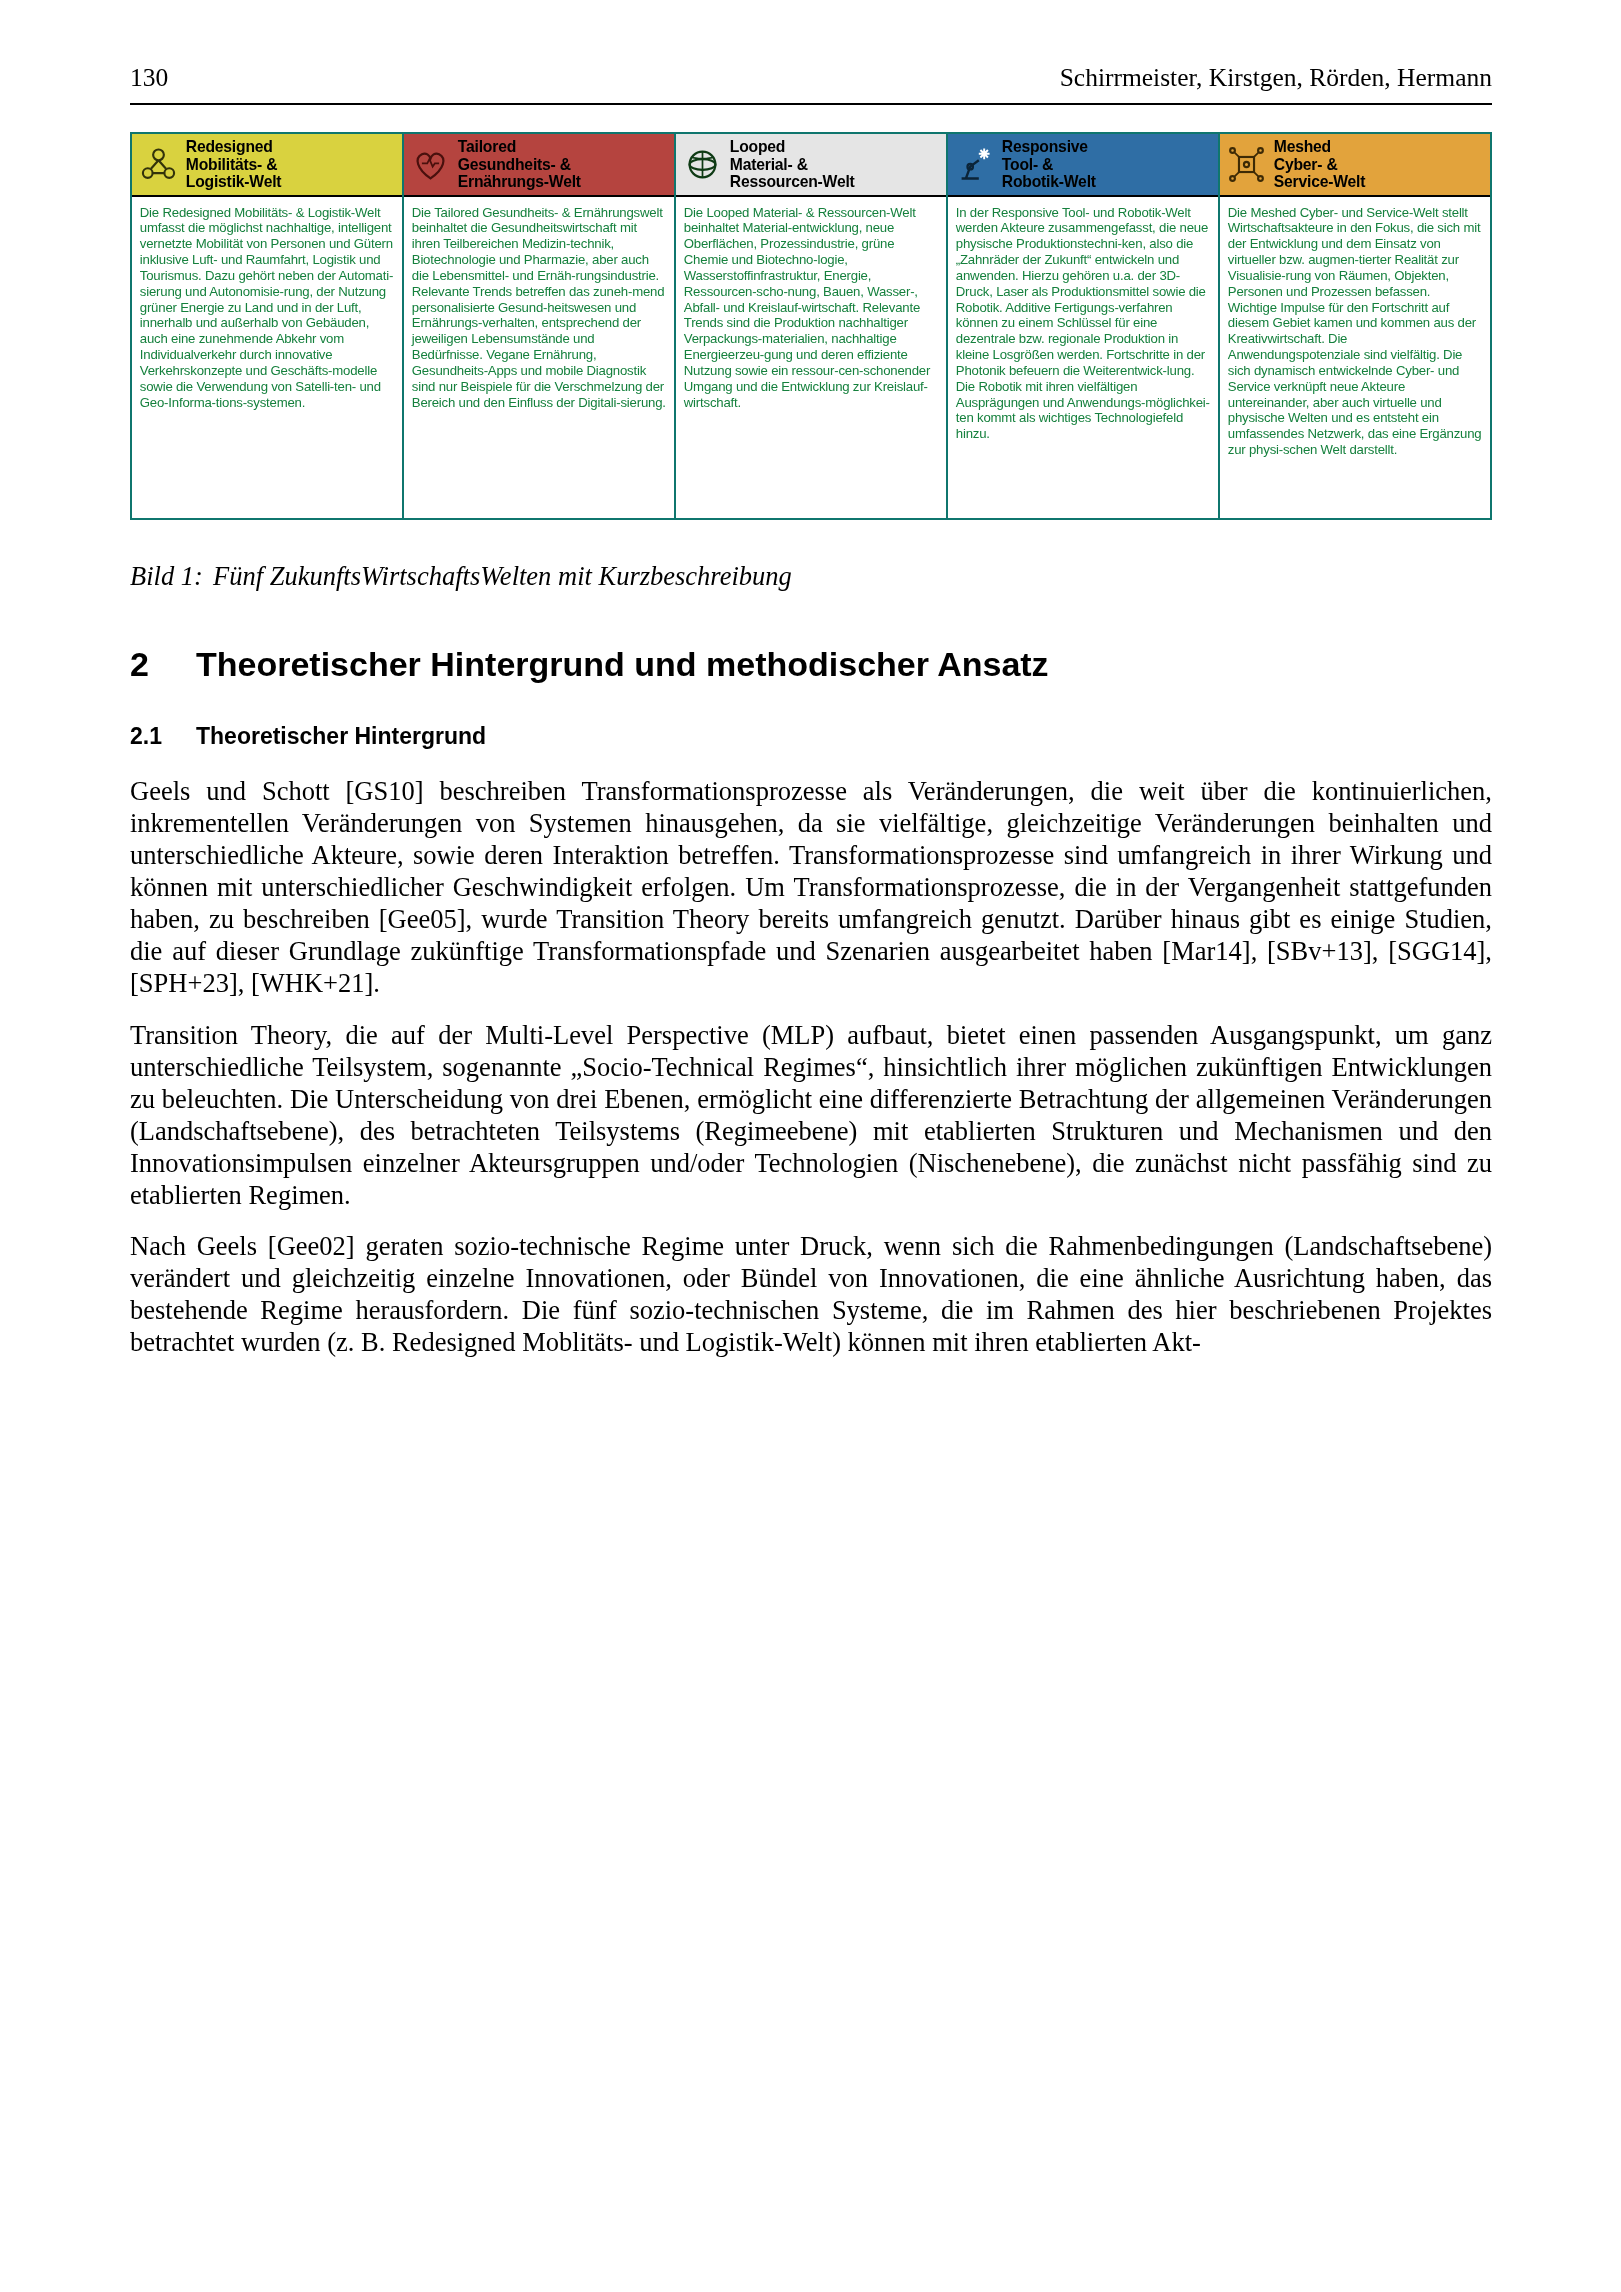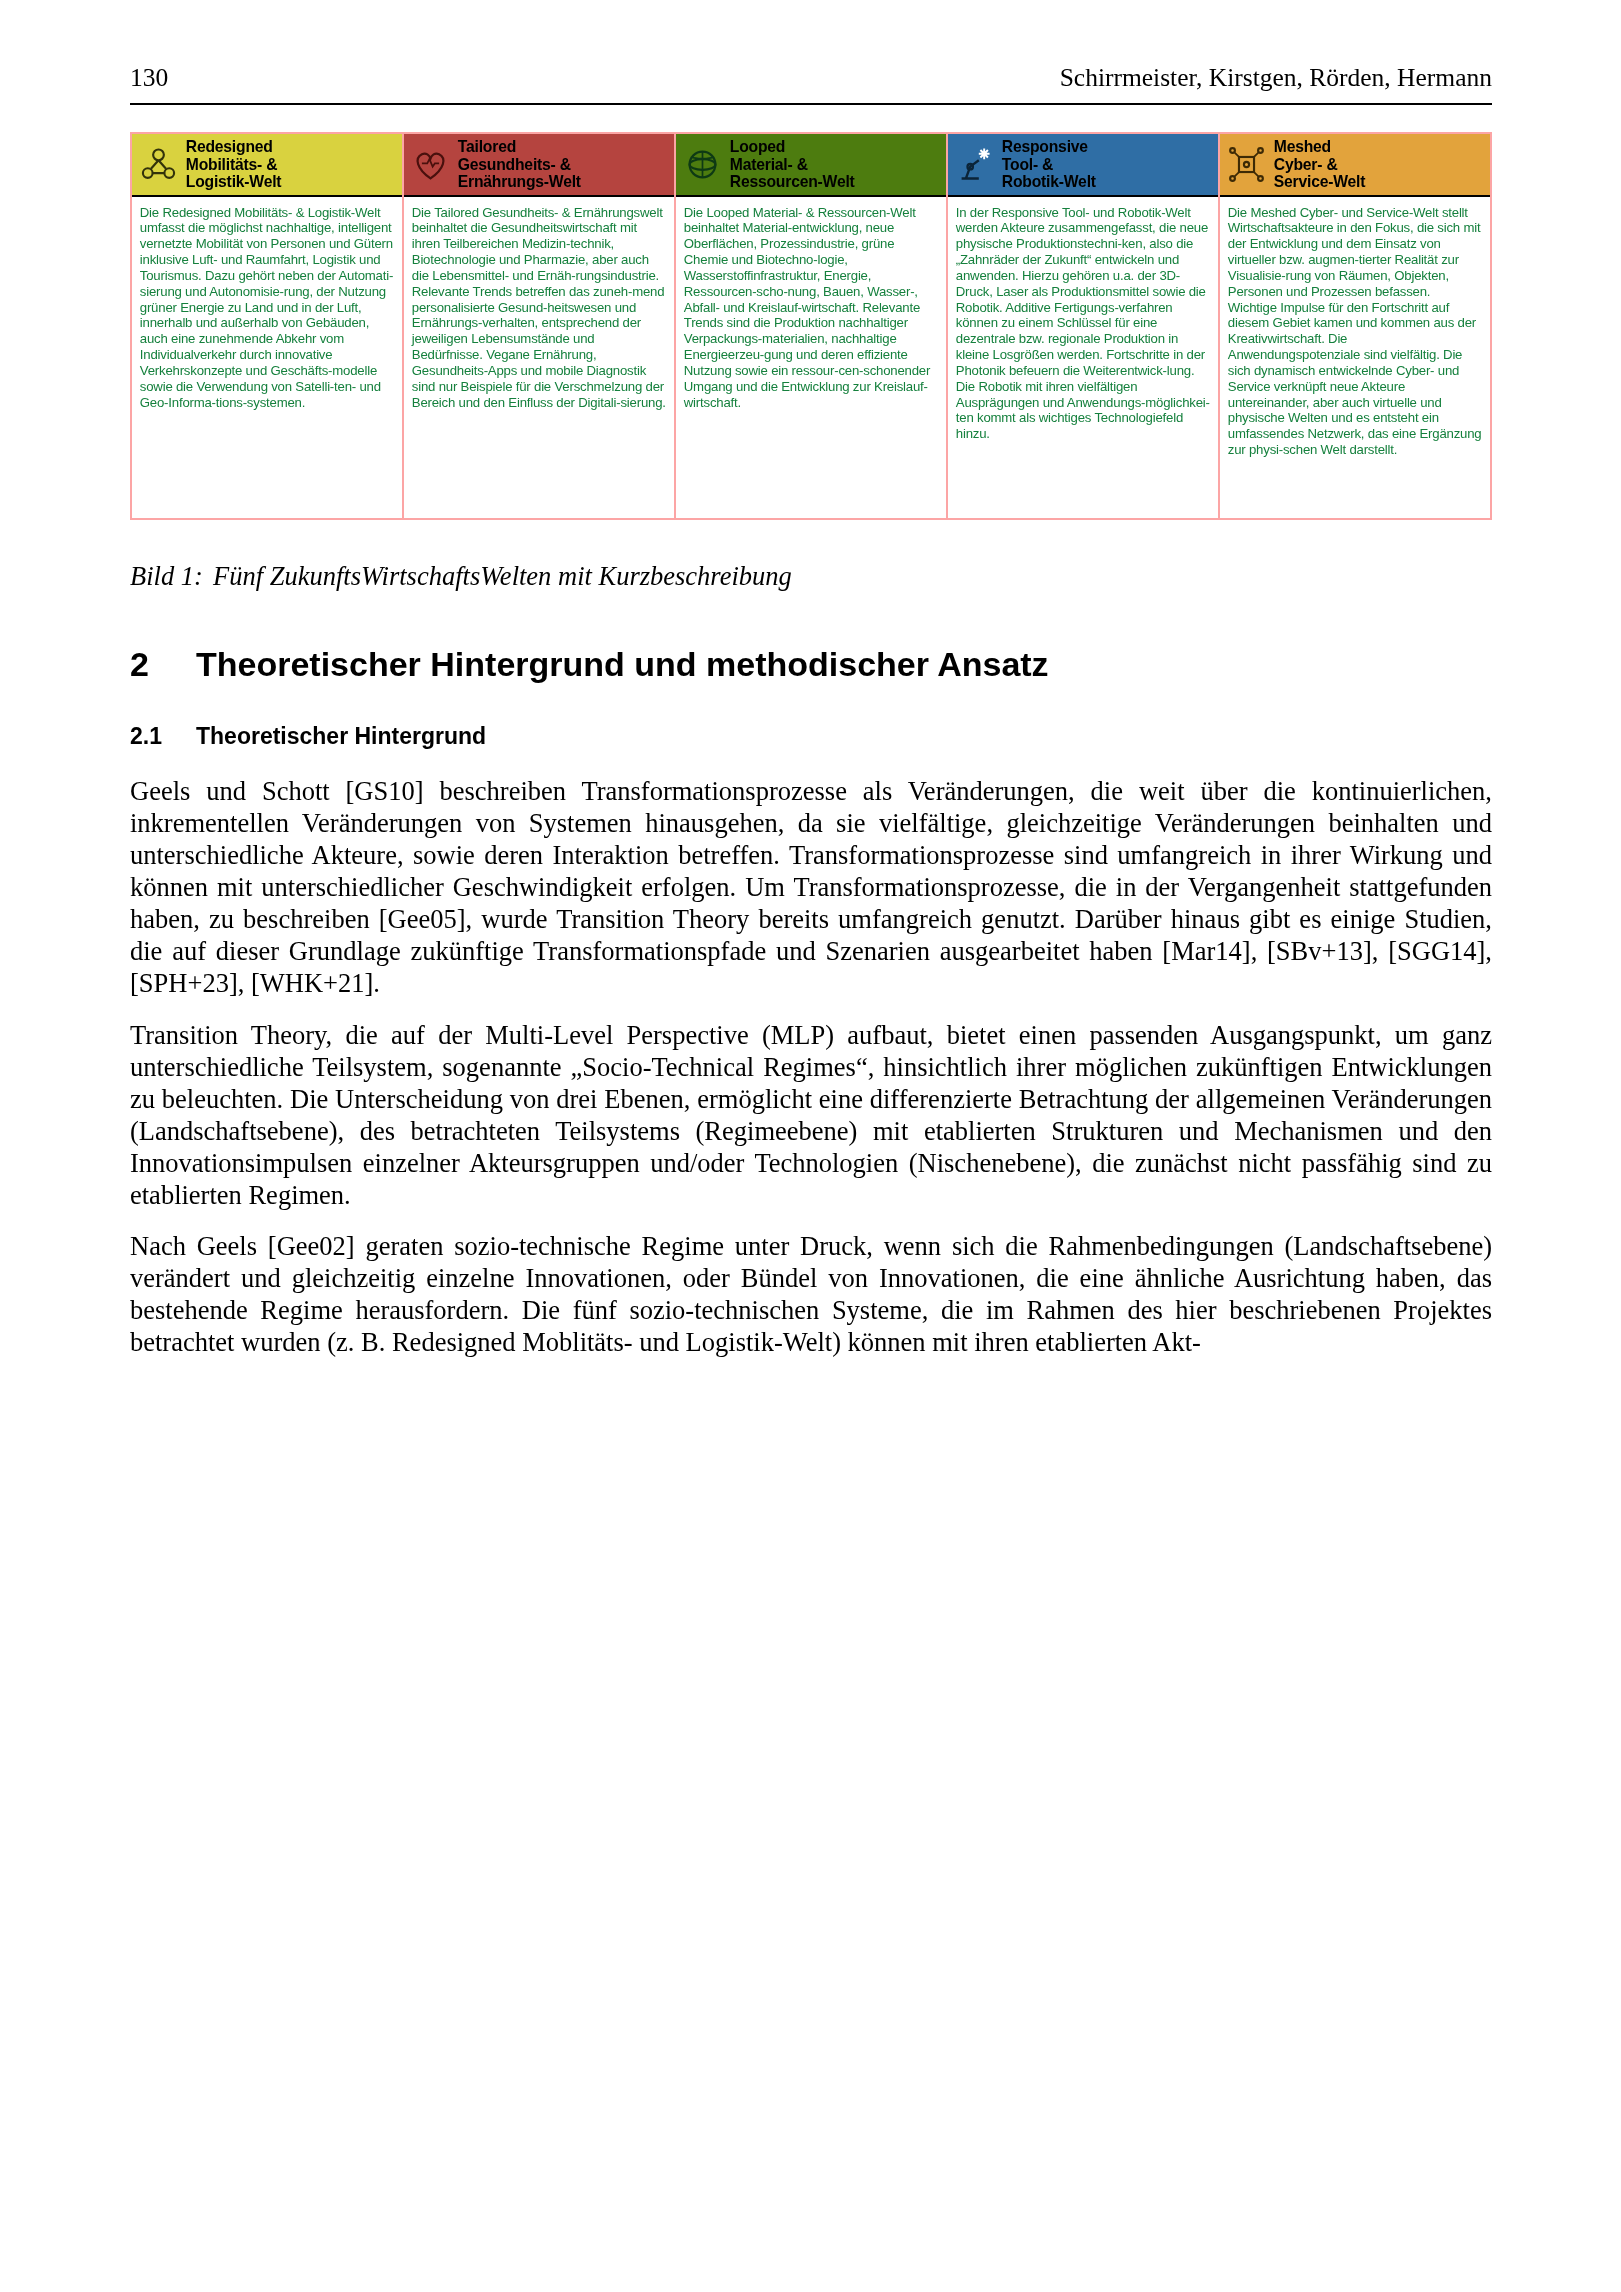--- a/index.html
+++ b/index.html
@@ -26,21 +26,21 @@
   }
   
   .figure-table {
     display: flex;
     align-items: stretch;
     margin-top: 27.4px;
     min-height: 388px;
   }
   .world-col {
     flex: 1 1 0;
-    border: 2px solid #fca5a5;
+    border: 2px solid #0f766e;
     margin-left: -2px;
     display: flex;
     flex-direction: column;
     background: #fff;
   }
   .world-col:first-child { margin-left: 0; }
   .col-header {
     display: flex;
     align-items: center;
     gap: 5.9px;
@@ -142,21 +142,21 @@
           </svg>
         </span>
         <span class="col-title">Tailored
 Gesundheits- &amp;
 Ernährungs-Welt</span>
       </div>
       <div class="col-body">Die Tailored Gesundheits- &amp; Ernährungswelt beinhaltet die Gesundheitswirtschaft mit ihren Teilbereichen Medizin-technik, Biotechnologie und Pharmazie, aber auch die Lebensmittel- und Ernäh-rungsindustrie. Relevante Trends betreffen das zuneh-mend personalisierte Gesund-heitswesen und Ernährungs-verhalten, entsprechend der jeweiligen Lebensumstände und Bedürfnisse. Vegane Ernährung, Gesundheits-Apps und mobile Diagnostik sind nur Beispiele für die Verschmelzung der Bereich und den Einfluss der Digitali-sierung.</div>
     </div>
 
     <div class="world-col">
-      <div class="col-header" style="background: #4d7c0f;">
+      <div class="col-header" style="background: #e5e5e5;">
         <span class="col-icon">
           <svg width="43" height="43" viewBox="0 0 40 40">
             <g fill="none" stroke="#0e3a14" stroke-width="2">
               <circle cx="20" cy="20" r="12"></circle>
               <ellipse cx="20" cy="20" rx="12" ry="5"></ellipse>
               <path d="M20 8v24M10 13c3 2 17 2 20 0" stroke-width="1.6"></path>
             </g>
           </svg>
         </span>
         <span class="col-title">Looped

